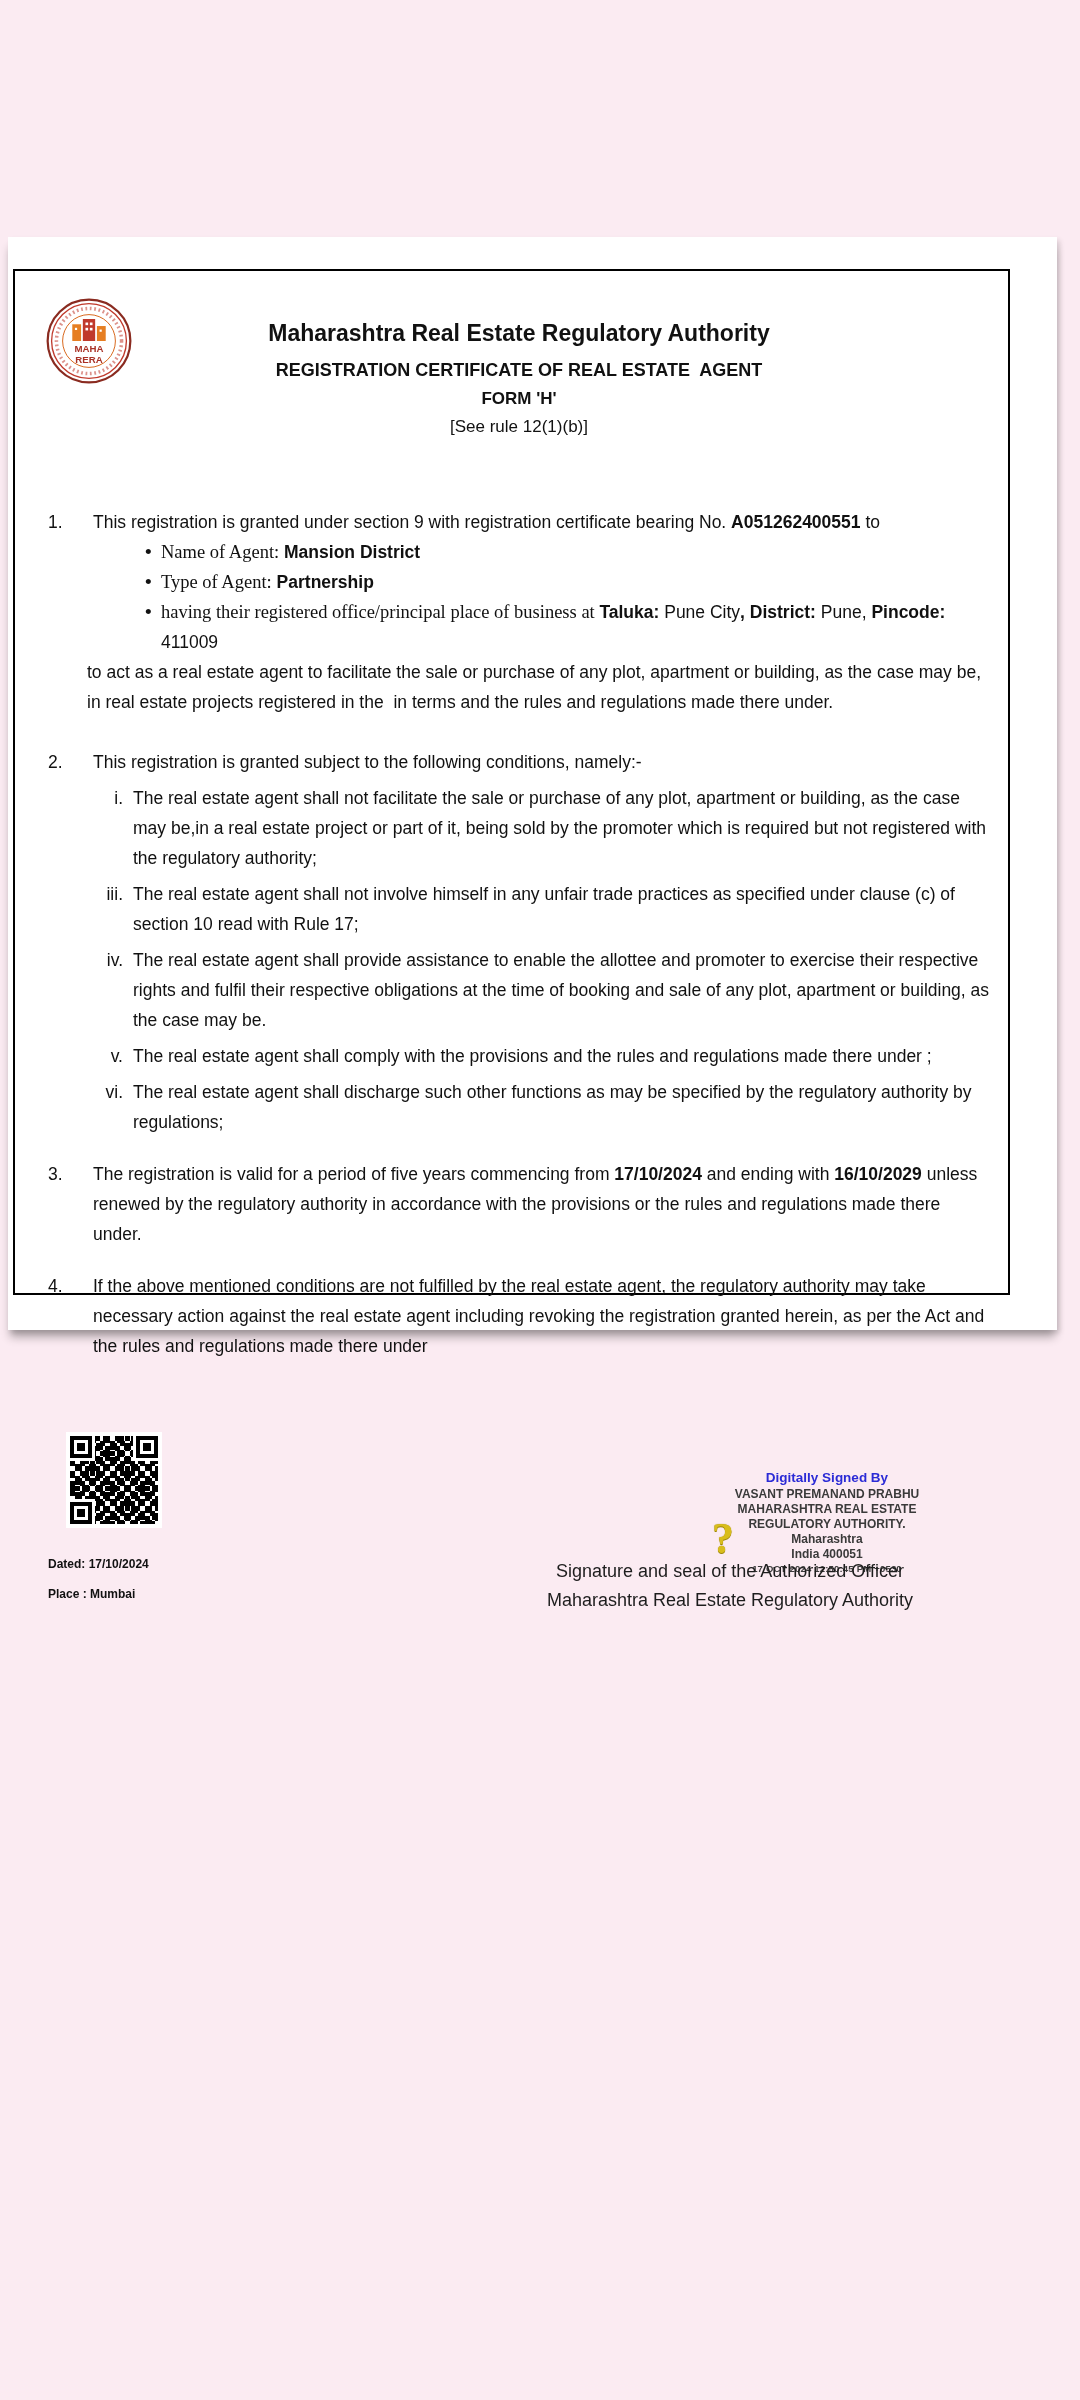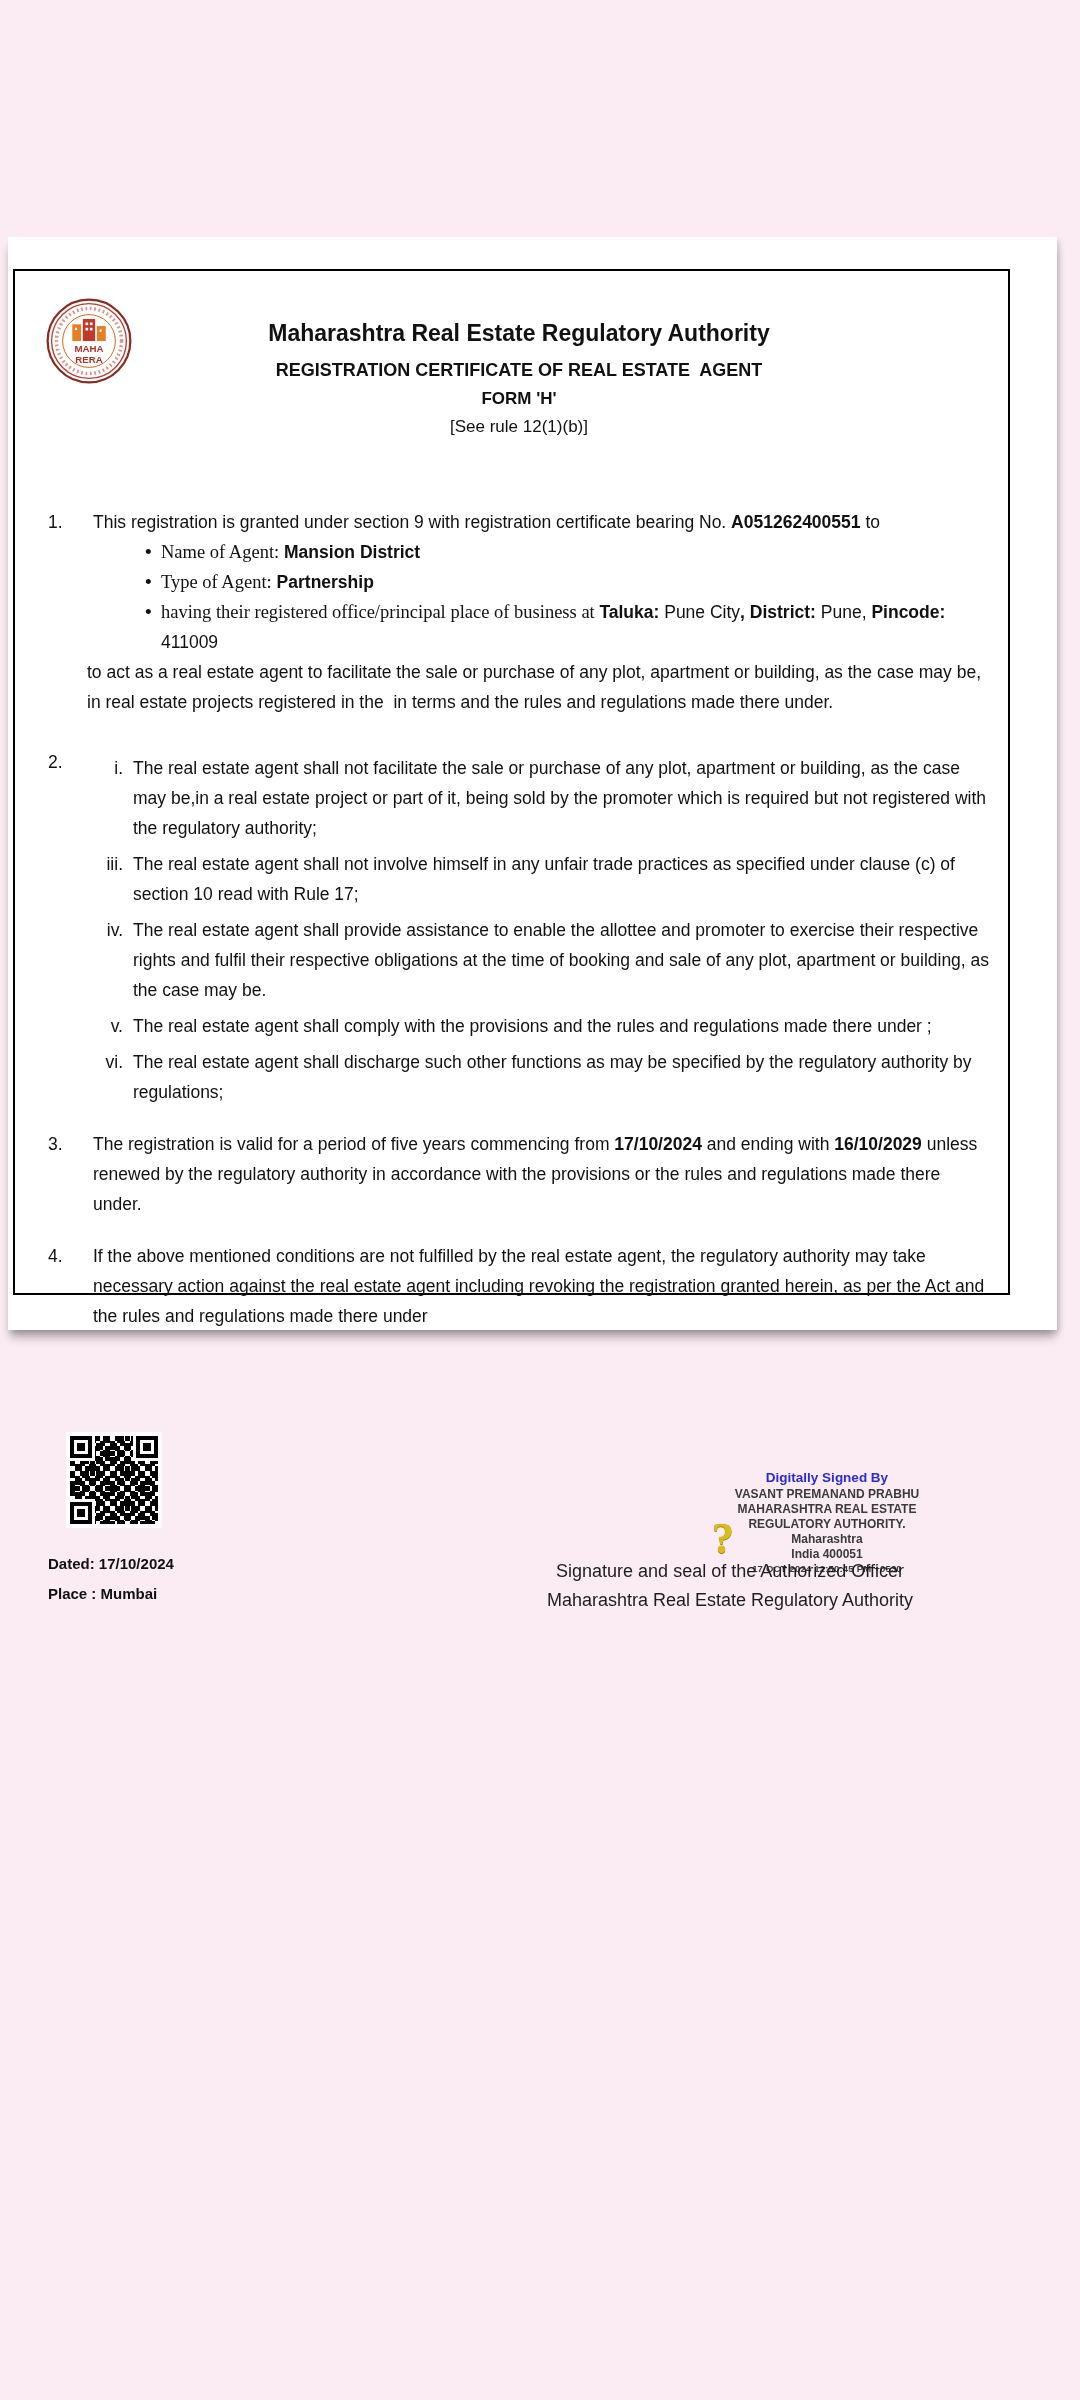--- a/index.html
+++ b/index.html
@@ -69,21 +69,21 @@
     position:absolute; width:22px; height:22px;
     border:4px solid #000; background:#fff; box-shadow:0 0 0 3px #fff;
   }
   .finder::after { content:""; position:absolute; inset:3px; background:#000; }
   .finder.tl { left:0; top:0; }
   .finder.tr { right:0; top:0; }
   .finder.bl { left:0; bottom:0; }
 
   .dated-block {
     position:absolute; left:33px; top:1278px;
-    font-weight:bold; font-size:15px; line-height:30px;
+    font-weight:bold; font-size:12px; line-height:30px;
   }
   .sig-block {
     position:absolute; left:657px; top:1198px; width:310px;
     text-align:center;
   }
   .sig-title { color:#2b2bd6; font-weight:bold; font-size:13.5px; line-height:18px; }
   .sig-line  { font-weight:bold; font-size:12px; line-height:15px; color:#3a3a3a; }
   .sig-ts    { font-weight:bold; font-size:9.5px; line-height:13px; color:#3a3a3a; letter-spacing:0.2px; }
   .seal-q {
     position:absolute; left:697px; top:1246px;
@@ -153,20 +153,21 @@
             <div class="btext"><span class="serif">having their registered office/principal place of business at </span><b>Taluka:</b><span> Pune City</span><b>, District:</b><span> Pune, </span><b>Pincode:</b><span> 411009</span></div>
           </div>
 
           <div class="para ws-pre">to act as a real estate agent to facilitate the sale or purchase of any plot, apartment or building, as the case may be, in real estate projects registered in the  in terms and the rules and regulations made there under.</div>
         </div>
       </div>
 
       <div class="item" id="item2">
         <span class="inum">2.</span>
         <div class="ibody">
+          <div>This registration is granted subject to the following conditions, namely:-</div>
 
           <div class="cond">
             <span class="cnum">i.</span>
             <span class="ctext">The real estate agent shall not facilitate the sale or purchase of any plot, apartment or building, as the case may be,in a real estate project or part of it, being sold by the promoter which is required but not registered with the regulatory authority;</span>
           </div>
           <div class="cond">
             <span class="cnum">iii.</span>
             <span class="ctext">The real estate agent shall not involve himself in any unfair trade practices as specified under clause (c) of section 10 read with Rule 17;</span>
           </div>
           <div class="cond">

